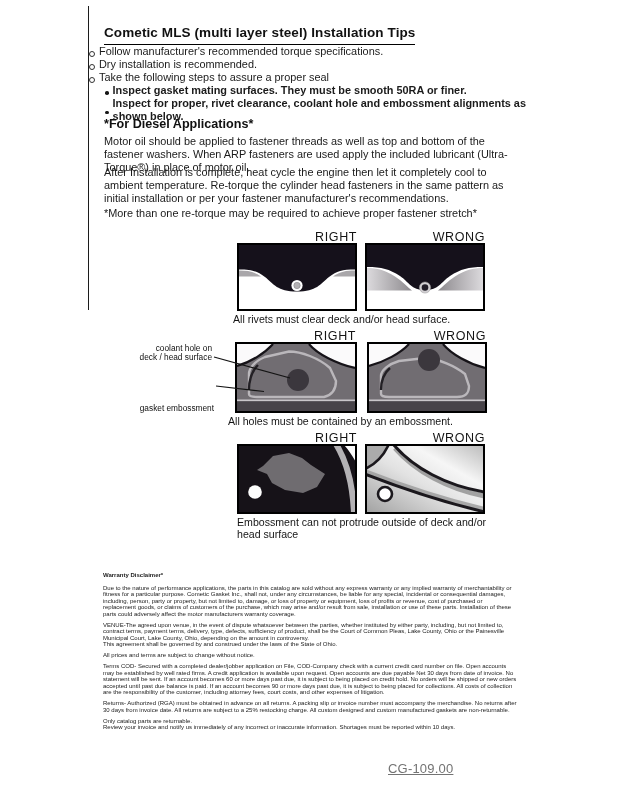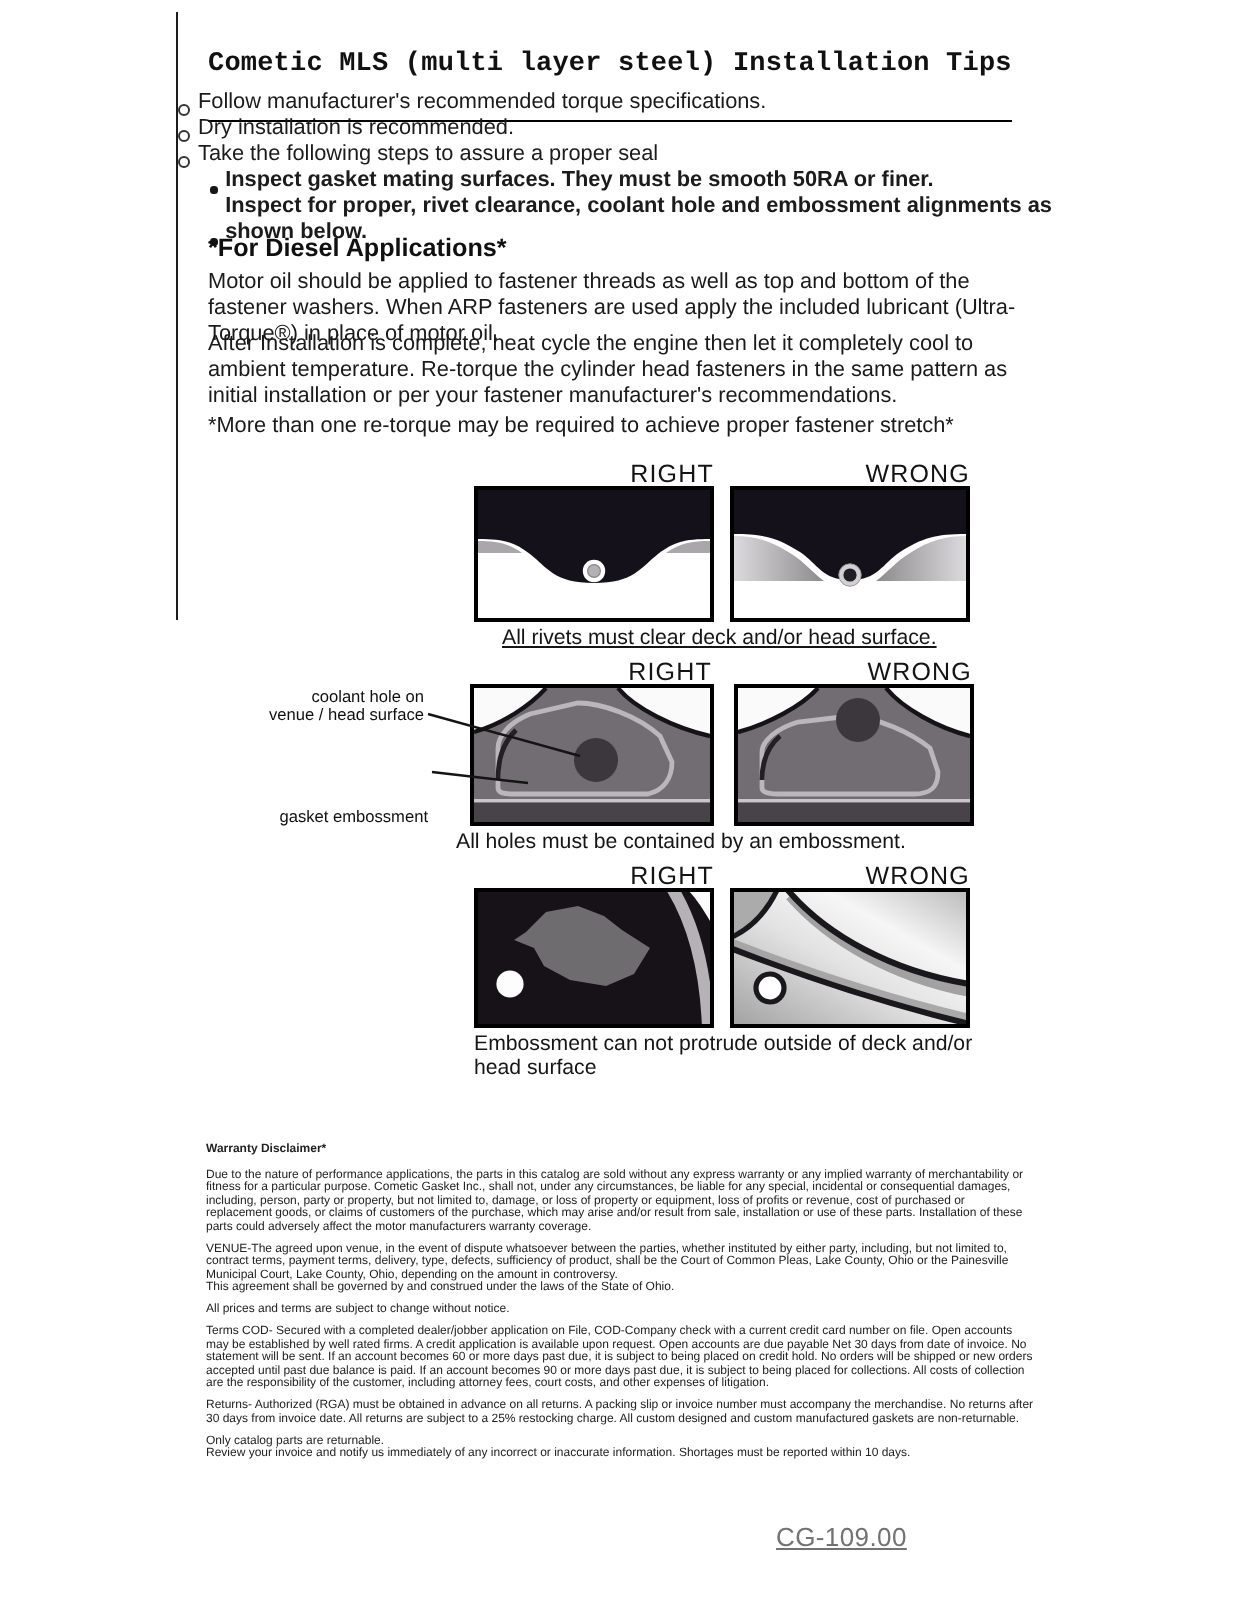--- a/index.html
+++ b/index.html
@@ -5,44 +5,44 @@
   html,body{margin:0;padding:0;background:#ffffff;}
   #page{
     position:relative;width:618px;height:800px;background:#fff;overflow:hidden;
     font-family:"Liberation Sans",sans-serif;color:#1b1b1b;
   }
   .abs{position:absolute;}
   
   .scan-line{left:88px;top:6px;width:1px;height:304px;background:#1c1c1c;}
   
   .title{left:104px;top:25px;font-size:13.5px;font-weight:bold;color:#111;
-         border-bottom:1.6px solid #000;padding-bottom:20px;letter-spacing:.1px;font-family:Liberation Mono, monospace;}
+         border-bottom:1.6px solid #000;padding-bottom:4px;letter-spacing:.1px;}
   
   .tips{left:89px;top:45px;width:450px;font-size:10.9px;line-height:13px;}
-  .tip-row{display:flex;align-items:flex-end;}
+  .tip-row{display:flex;align-items:center;}
   .tip-row.sub{padding-left:16px;font-weight:bold;}
   .b-circle{flex:0 0 auto;width:4px;height:4px;border:1px solid #333;border-radius:50%;
             margin:4.2px 4px 0 0;background:#fff;}
   .b-dot{flex:0 0 auto;width:3.6px;height:3.6px;border-radius:50%;background:#161616;
          margin:4.6px 4px 0 0;}
   
   .diesel-h{left:104px;top:117px;font-size:12.6px;font-weight:bold;color:#101010;}
   .para{font-size:10.9px;line-height:13.2px;width:422px;color:#1a1a1a;}
   .p-oil{left:104px;top:135px;}
   .p-retorque{left:104px;top:166px;}
   .p-note{left:104px;top:207px;}
   
   .rw-label{width:120px;text-align:right;font-size:12.5px;letter-spacing:.6px;color:#141414;}
   .dbox{width:120px;height:68px;border:2px solid #000;box-sizing:border-box;background:#fff;}
   .dbox svg{display:block;width:100%;height:100%;}
   .caption{font-size:10.6px;line-height:11.6px;color:#151515;}
   
   .r1{left:237px;top:230px;} .w1{left:365px;top:230px;}
   .b1r{left:237px;top:243px;} .b1w{left:365px;top:243px;}
-  .cap1{left:251px;top:314px;width:300px;text-decoration:underline;}
+  .cap1{left:233px;top:314px;width:300px;}
   .r2{left:236px;top:329px;} .w2{left:366px;top:329px;}
   .b2r{left:235px;top:342px;width:122px;height:71px;} .b2w{left:367px;top:342px;height:71px;}
   .cap2{left:228px;top:416px;width:266px;}
   .ann{font-size:8.3px;line-height:8.9px;text-align:right;color:#101010;}
   .ann1{left:96px;top:344px;width:116px;}
   .ann2{left:96px;top:380px;width:118px;margin-top:24px;}
   .ann-overlay{left:100px;top:340px;width:340px;height:80px;pointer-events:none;}
   .r3{left:237px;top:431px;} .w3{left:365px;top:431px;}
   .b3r{left:237px;top:444px;height:70px;} .b3w{left:365px;top:444px;height:70px;}
   .cap3{left:237px;top:517px;width:252px;}
@@ -122,21 +122,21 @@
       <circle cx="58" cy="42.5" r="5.6" fill="#d2d0d3" stroke="#9a989b" stroke-width="0.5"></circle>
       <circle cx="58" cy="42.5" r="3.3" fill="#221e28"></circle>
     </svg>
   </div>
   <div class="abs caption cap1">All rivets must clear deck and/or head surface.</div>
 
   <div class="abs rw-label r2">RIGHT</div>
   <div class="abs rw-label w2">WRONG</div>
   <div class="abs ann ann1">
     <div>coolant hole on</div>
-    <div>venue / head surface</div>
+    <div>deck / head surface</div>
   </div>
   <div class="abs ann ann2">gasket embossment</div>
   <div class="abs dbox b2r">
     <svg viewBox="0 0 118 67" preserveAspectRatio="none">
       <rect x="0" y="0" width="118" height="67" fill="#716d72"></rect>
       <path d="M0,0 H36 C28,9 14,18 0,22 Z" fill="#fbfafb"></path>
       <path d="M36,0 C28,9 14,18 0,22" fill="none" stroke="#161318" stroke-width="2.2"></path>
       <path d="M118,0 H72 C80,10 100,20 118,24 Z" fill="#fbfafb"></path>
       <path d="M72,0 C80,10 100,20 118,24" fill="none" stroke="#161318" stroke-width="2.2"></path>
       <rect x="0" y="55.5" width="118" height="1.8" fill="#c9c6ca"></rect>

